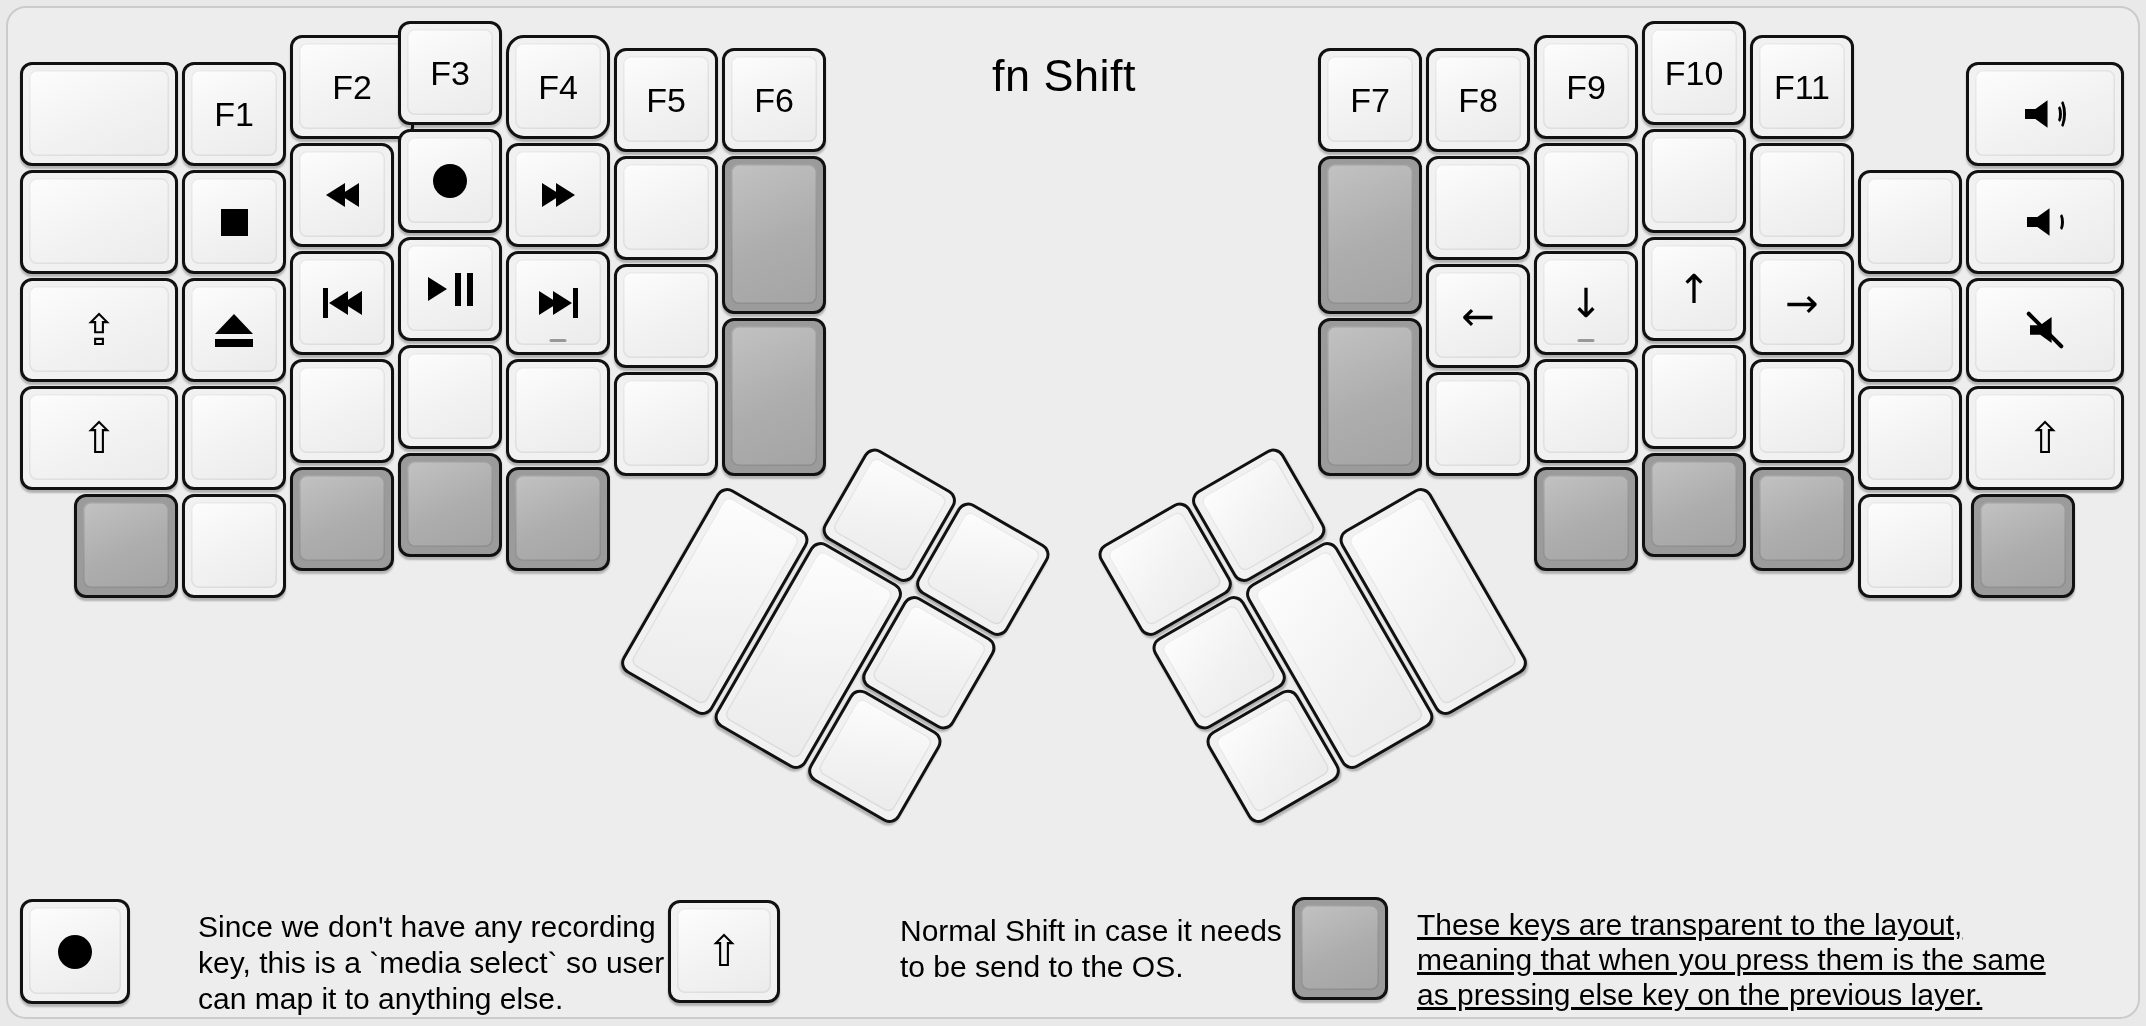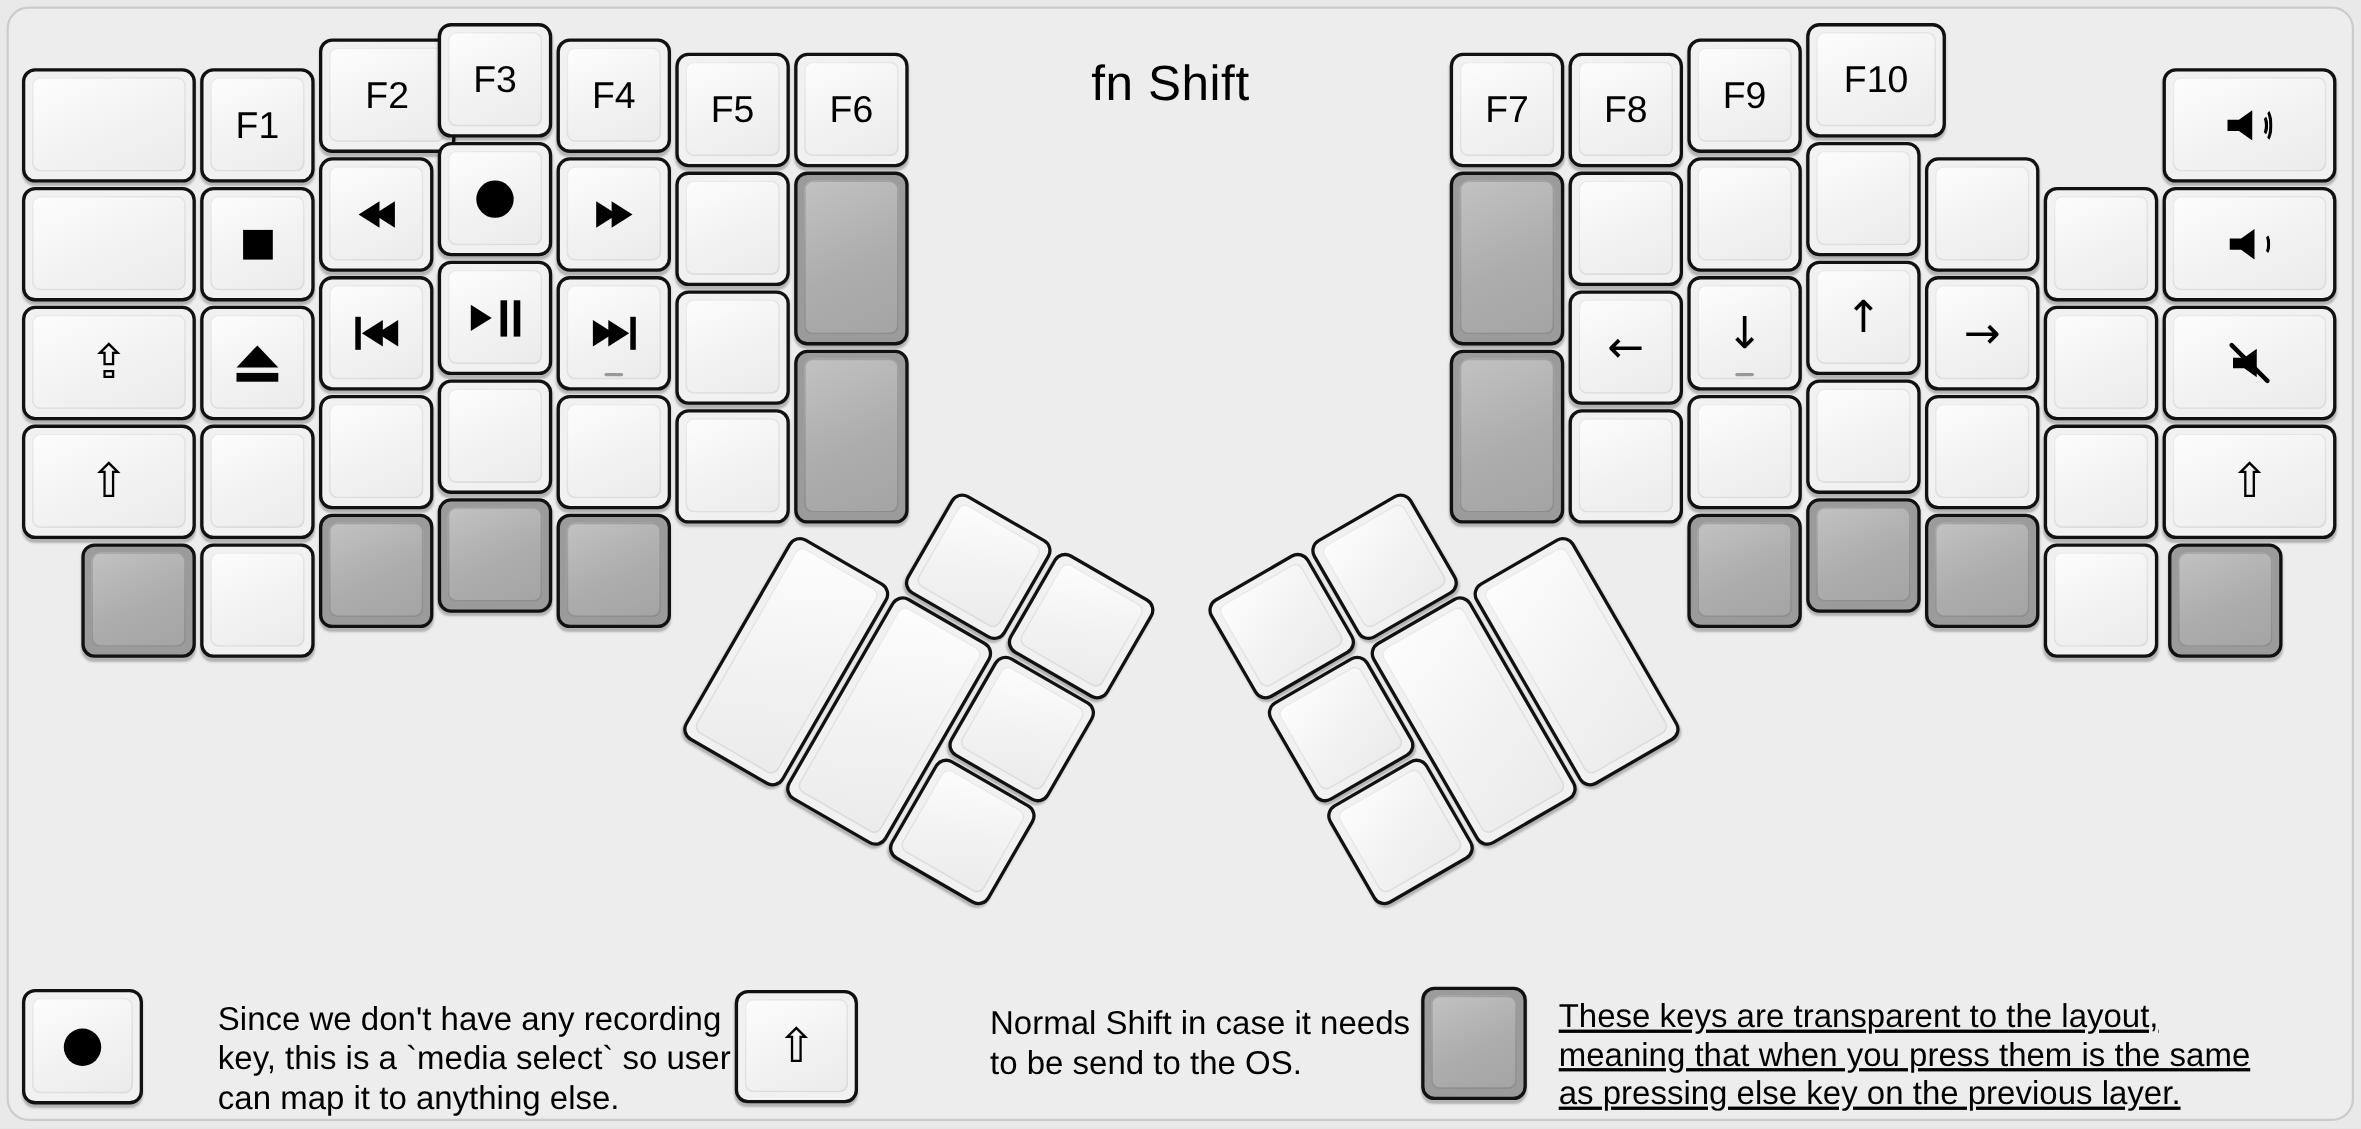--- a/index.html
+++ b/index.html
@@ -240,21 +240,21 @@
         </div>
       </div>
       <div class="key white" style="left: 398px; top: 345px; width: 104px; height: 104px;">
         <div class="cap"></div>
         <div class="content"></div>
       </div>
       <div class="key gray" style="left: 398px; top: 453px; width: 104px; height: 104px;">
         <div class="cap"></div>
         <div class="content"></div>
       </div>
-      <div class="key white" style="left: 506px; top: 35px; width: 104px; height: 104px;">
+      <div class="key white" style="left: 506px; top: 35px; width: 104px; height: 104px; border-radius: 18px;">
         <div class="cap"></div>
         <div class="content">F4</div>
       </div>
       <div class="key white" style="left: 506px; top: 143px; width: 104px; height: 104px;">
         <div class="cap"></div>
         <div class="content">
           <span class="icon icon-fast-forward">
             <span class="tr"></span>
             <span class="tr"></span>
           </span>
@@ -353,41 +353,45 @@
         <span class="subdash"></span>
       </div>
       <div class="key white" style="left: 1534px; top: 359px; width: 104px; height: 104px;">
         <div class="cap"></div>
         <div class="content"></div>
       </div>
       <div class="key gray" style="left: 1534px; top: 467px; width: 104px; height: 104px;">
         <div class="cap"></div>
         <div class="content"></div>
       </div>
-      <div class="key white" style="left: 1642px; top: 21px; width: 127px; height: 104px;">
+      <div class="key white" style="left: 1642px; top: 21px; width: 104px; height: 104px;">
         <div class="cap"></div>
         <div class="content">F10</div>
       </div>
       <div class="key white" style="left: 1642px; top: 129px; width: 104px; height: 104px;">
         <div class="cap"></div>
         <div class="content"></div>
       </div>
       <div class="key white" style="left: 1642px; top: 237px; width: 104px; height: 104px;">
         <div class="cap"></div>
         <div class="content">
           <span class="icon icon-arrow-up glyph arrow">↑</span>
         </div>
       </div>
       <div class="key white" style="left: 1642px; top: 345px; width: 104px; height: 104px;">
         <div class="cap"></div>
         <div class="content"></div>
       </div>
       <div class="key gray" style="left: 1642px; top: 453px; width: 104px; height: 104px;">
         <div class="cap"></div>
         <div class="content"></div>
+      </div>
+      <div class="key white" style="left: 1750px; top: 35px; width: 104px; height: 104px;">
+        <div class="cap"></div>
+        <div class="content">F11</div>
       </div>
       <div class="key white" style="left: 1750px; top: 143px; width: 104px; height: 104px;">
         <div class="cap"></div>
         <div class="content"></div>
       </div>
       <div class="key white" style="left: 1750px; top: 251px; width: 104px; height: 104px;">
         <div class="cap"></div>
         <div class="content">
           <span class="icon icon-arrow-right glyph arrow">→</span>
         </div>

